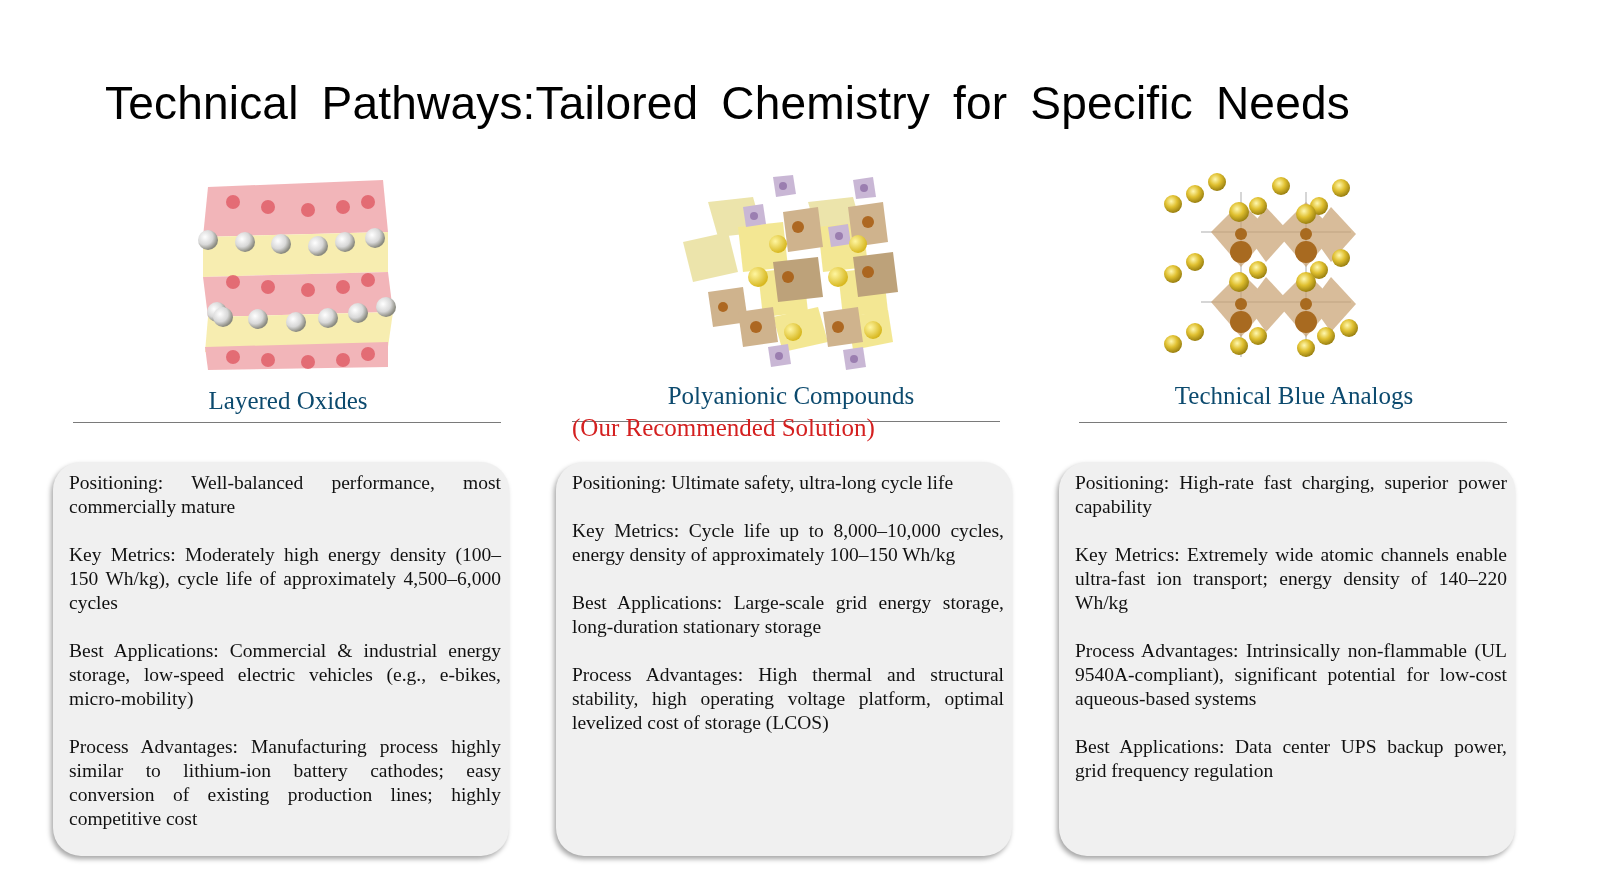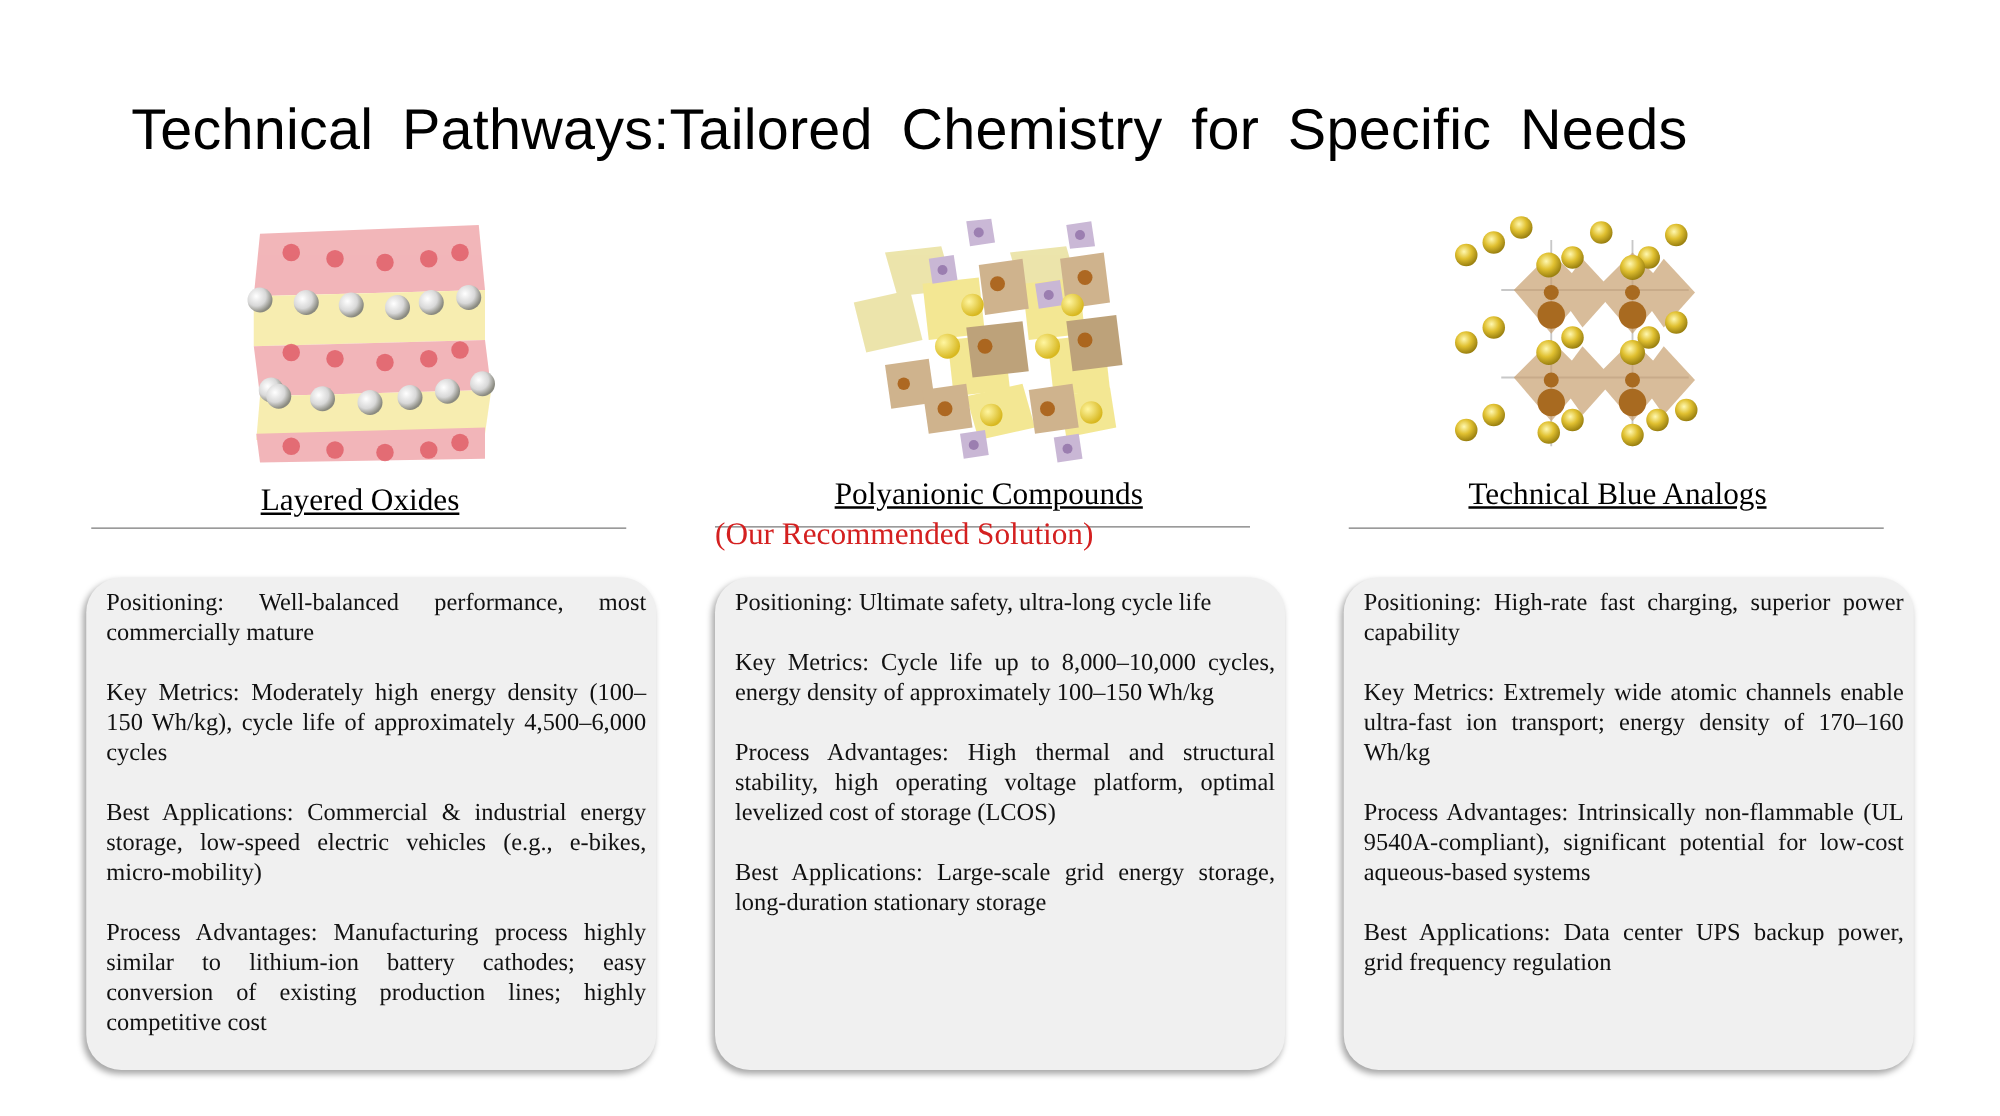--- a/index.html
+++ b/index.html
@@ -14,33 +14,33 @@
   .col { position: absolute; top: 0; width: 460px; height: 893px; }
   .col.c1 { left: 53px; }
   .col.c2 { left: 556px; }
   .col.c3 { left: 1059px; }
   .mol { position: absolute; top: 172px; width: 230px; height: 200px; }
   .c1 .mol { left: 130px; }
   .c2 .mol { left: 122px; }
   .c3 .mol { left: 92px; }
   .heading {
     position: absolute; left: 20px; width: 430px; text-align: center;
-    font-family: "Liberation Serif", serif; font-size: 25px; color: #000000; text-decoration: underline;
+    font-family: "Liberation Serif", serif; font-size: 25px; color: #0c4a6e;
   }
   .c1 .heading { top: 387px; }
   .c2 .heading, .c3 .heading { top: 382px; }
   .rule { position: absolute; left: 20px; width: 428px; height: 1px; background: #7a7a7a; }
   .c1 .rule, .c3 .rule { top: 422px; }
   .c2 .rule { top: 421px; left: 16px; }
   .sub {
     position: absolute; left: 16px; width: 430px; top: 414px; 
     font-family: "Liberation Serif", serif; font-size: 25px; color: #d42020;
   }
   .card {
-    position: absolute; top: 462px; left: 16px; width: 456px; height: 394px;
+    position: absolute; top: 462px; left: 0; width: 456px; height: 394px;
     background: #f0f0f0; border-radius: 28px;
     box-shadow: -2px 3px 5px rgba(0,0,0,0.35);
   }
   .card-body {
     position: absolute; left: 16px; right: 8px; top: 9px;
     font-family: "Liberation Serif", serif; font-size: 19.5px; line-height: 24px; color: #111;
   }
   .card-body p { margin: 0 0 24px 0; text-align: justify; }
 </style>
 </head>
@@ -167,22 +167,22 @@
         <circle cx="161" cy="64" r="4"></circle>
     </g>
   </svg>
   <div class="heading">Polyanionic Compounds</div>
   <div class="rule"></div>
   <div class="sub">(Our Recommended Solution)</div>
   <div class="card">
     <div class="card-body">
       <p>Positioning: Ultimate safety, ultra-long cycle life</p>
       <p>Key Metrics: Cycle life up to 8,000–10,000 cycles, energy density of approximately 100–150 Wh/kg</p>
+      <p>Best Applications: Large-scale grid energy storage, long-duration stationary storage</p>
       <p>Process Advantages: High thermal and structural stability, high operating voltage platform, optimal levelized cost of storage (LCOS)</p>
-      <p>Best Applications: Large-scale grid energy storage, long-duration stationary storage</p>
     </div>
   </div>
 </div>
 
 <div class="col c3">
   <svg class="mol" viewBox="0 0 230 200">
     <defs>
       <radialGradient id="gsph" cx="40%" cy="35%" r="65%">
           <stop offset="0" stop-color="#fff8b0"></stop>
           <stop offset="0.5" stop-color="#e0c030"></stop>
@@ -239,18 +239,18 @@
         <circle cx="155" cy="176" r="9"></circle>
         <circle cx="175" cy="164" r="9"></circle>
         <circle cx="198" cy="156" r="9"></circle>
     </g>
   </svg>
   <div class="heading">Technical Blue Analogs</div>
   <div class="rule"></div>
   <div class="card">
     <div class="card-body">
       <p>Positioning: High-rate fast charging, superior power capability</p>
-      <p>Key Metrics: Extremely wide atomic channels enable ultra-fast ion transport; energy density of 170–160 Wh/kg</p>
+      <p>Key Metrics: Extremely wide atomic channels enable ultra-fast ion transport; energy density of 140–220 Wh/kg</p>
       <p>Process Advantages: Intrinsically non-flammable (UL 9540A-compliant), significant potential for low-cost aqueous-based systems</p>
       <p>Best Applications: Data center UPS backup power, grid frequency regulation</p>
     </div>
   </div>
 </div>
 
 </body></html>

